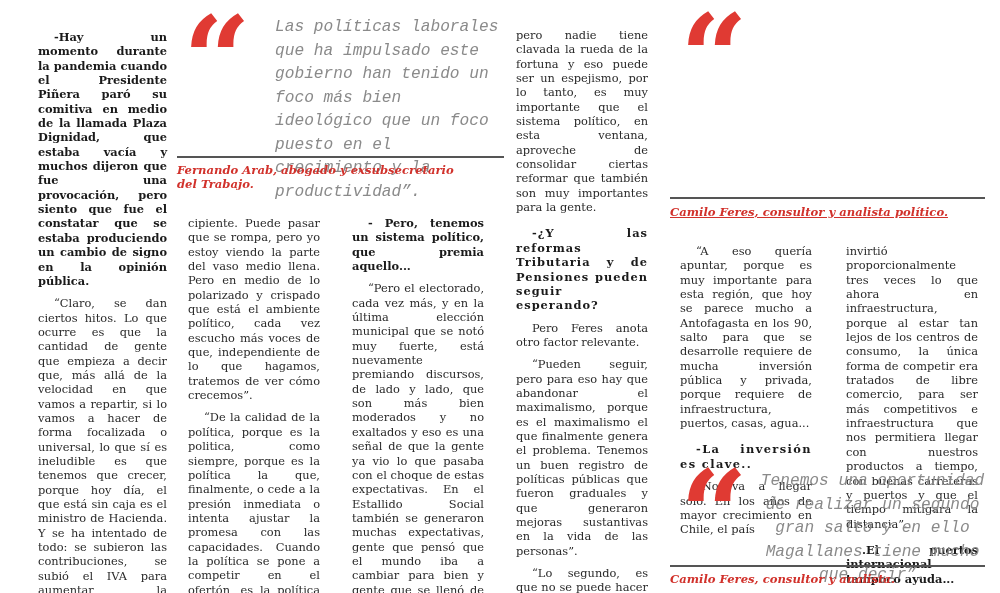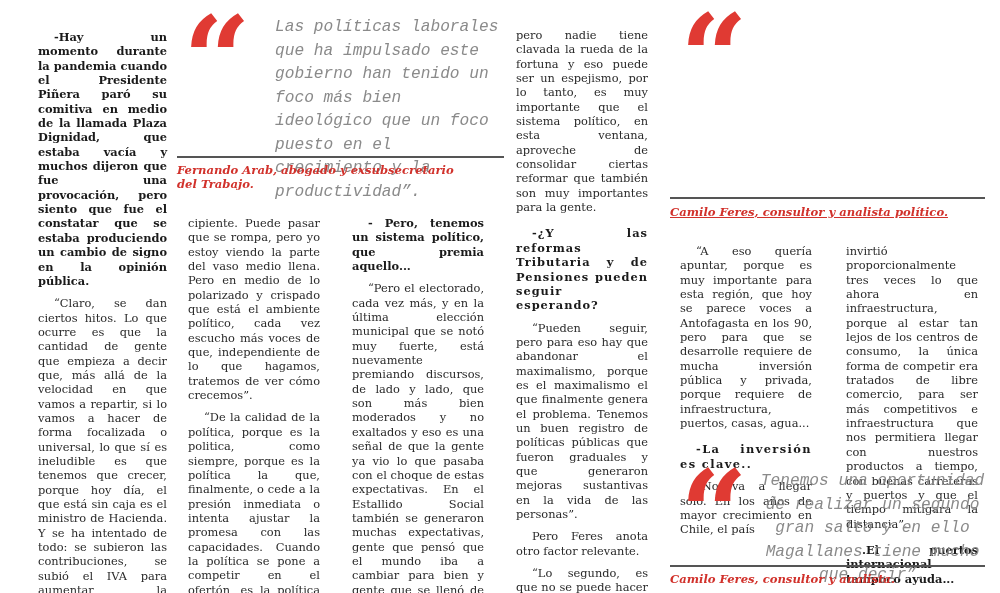--- a/index.html
+++ b/index.html
@@ -55,34 +55,34 @@
 </div>
 
 <div class="col" style="left:344px; top:208px; width:148px;">
   <p class="q">- Pero, tenemos un sistema político, que premia aquello...</p>
   <p>“Pero el electorado, cada vez más, y en la última elección municipal que se notó muy fuerte, está nuevamente premiando discursos, de lado y lado, que son más bien moderados y no exaltados y eso es una señal de que la gente ya vio lo que pasaba con el choque de estas expectativas. En el Estallido Social también se generaron muchas expectativas, gente que pensó que el mundo iba a cambiar para bien y gente que se llenó de susto, se murió de susto porque pensaba que el mundo iba a cambiar para mal. Había una expectativa de cambio. Hoy se está premiando la responsabilidad, la seriedad, la gradualidad,</p>
 </div>
 
 <div class="col" style="left:508px; top:20px; width:148px;">
   <p style="text-indent:0">pero nadie tiene clavada la rueda de la fortuna y eso puede ser un espejismo, por lo tanto, es muy importante que el sistema político, en esta ventana, aproveche de consolidar ciertas reformar que también son muy importantes para la gente.</p>
   <p class="q sp spaced" style="letter-spacing:1px;">-¿Y las reformas Tributaria y de Pensiones pueden seguir esperando?</p>
+  <p>Pero Feres anota otro factor relevante.</p>
   <p>“Pueden seguir, pero para eso hay que abandonar el maximalismo, porque es el maximalismo el que finalmente genera el problema. Tenemos un buen registro de políticas públicas que fueron graduales y que generaron mejoras sustantivas en la vida de las personas”.</p>
-  <p>Pero Feres anota otro factor relevante.</p>
   <p>“Lo segundo, es que no se puede hacer ninguna reforma de distribución de pobreza. La pregunta de cómo generamos riqueza no puede estar desanclada de cómo la distribuimos y llegó la hora, creo yo, de hablar en serio de una estrategia de crecimiento”.</p>
 
 </div>
 
 <div class="pull" style="left:680px; top:14px; width:310px;">
   <div class="quote-mark" style="width:80px;">“</div>
 </div>
 <div class="rule" style="left:670px; top:197px; width:315px;"></div>
 <div class="byline" style="left:670px; top:205px; width:320px;text-decoration:underline;">Camilo Feres, consultor y analista político.</div>
 
 <div class="col" style="left:672px; top:236px; width:148px;">
-  <p>“A eso quería apuntar, porque es muy importante para esta región, que hoy se parece voces a Antofagasta en los 90, pero para que se desarrolle requiere de mucha inversión pública y privada, porque requiere de infraestructura, puertos, casas, agua...</p>
+  <p>“A eso quería apuntar, porque es muy importante para esta región, que hoy se parece mucho a Antofagasta en los 90, salto para que se desarrolle requiere de mucha inversión pública y privada, porque requiere de infraestructura, puertos, casas, agua...</p>
   <p class="q sp spaced" style="letter-spacing:1.4px;">-La inversión es clave..</p>
   <p>“No va a llegar solo. En los años de mayor crecimiento en Chile, el país</p>
 </div>
 
 <div class="col" style="left:838px; top:236px; width:148px;">
   <p style="text-indent:0">invirtió proporcionalmente tres veces lo que ahora en infraestructura, porque al estar tan lejos de los centros de consumo, la única forma de competir era tratados de libre comercio, para ser más competitivos e infraestructura que nos permitiera llegar con nuestros productos a tiempo, con buenas carreteras y puertos y que el tiempo mitigara la distancia”.</p>
   <p class="q sp">.El puertos internacional tampoco ayuda...</p>
 </div>
 
 <div class="pull" style="left:680px; top:470px; width:310px;">

